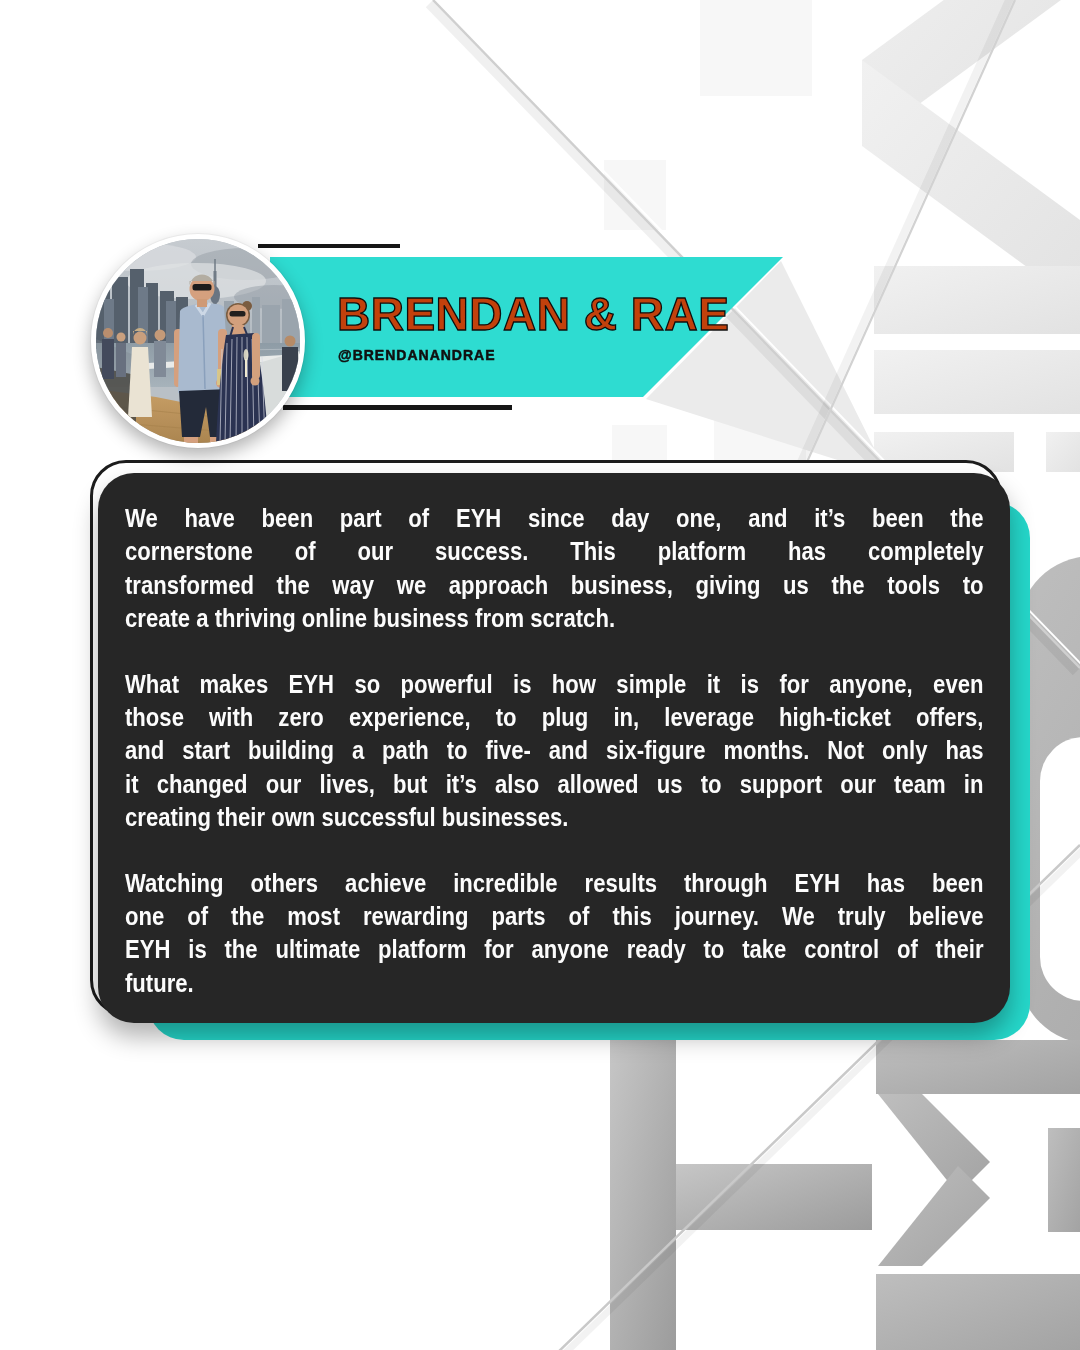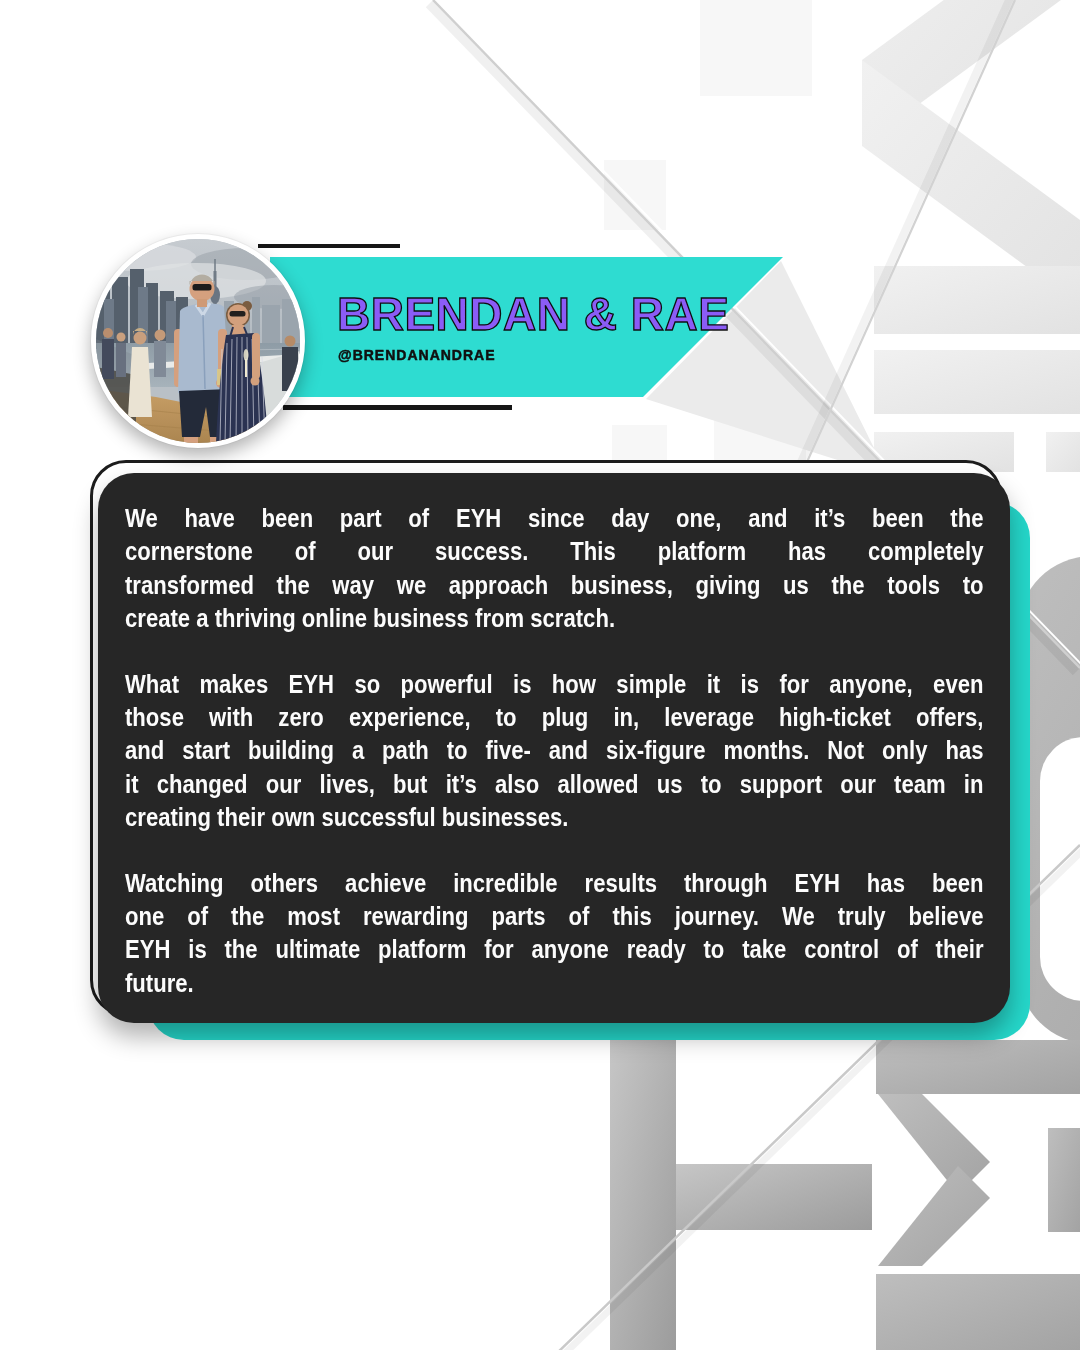--- a/index.html
+++ b/index.html
@@ -9,21 +9,21 @@
 
   
   .accent-line{position:absolute;background:var(--accent-black,#161616);z-index:3;}
   #accent-line-top{left:258px;top:244px;width:142px;height:4px;}
   #accent-line-bottom{left:283px;top:405px;width:229px;height:5px;}
   #banner{position:absolute;left:270px;top:257px;width:513px;height:140px;z-index:2;
           background:var(--teal-banner,#2EDCD1);
           clip-path:polygon(0 0,100% 0,calc(100% - 140px) 100%,0 100%);
           filter:drop-shadow(3px 7px 8px rgba(30,45,45,.25));}
   #profile-name{position:absolute;left:337px;top:291px;z-index:8;
-          font-size:46px;line-height:1;font-weight:700;color:#8b5cf6;
+          font-size:46px;line-height:1;font-weight:700;color:#c2410c;
           letter-spacing:.5px;-webkit-text-stroke:1.3px #0d0d0d;white-space:nowrap;}
   #profile-handle{position:absolute;left:338px;top:347px;z-index:8;
           font-size:14px;font-weight:700;color:#101010;letter-spacing:1px;
           -webkit-text-stroke:.5px #101010;white-space:nowrap;}
 
   
   #avatar{position:absolute;left:91px;top:234px;width:204px;height:204px;z-index:7;
           border:5px solid #ffffff;border-radius:50%;overflow:hidden;
           box-shadow:0 8px 18px rgba(0,0,0,.30),0 0 0 1px rgba(0,0,0,.04);
           background:#b9c0c6;}

